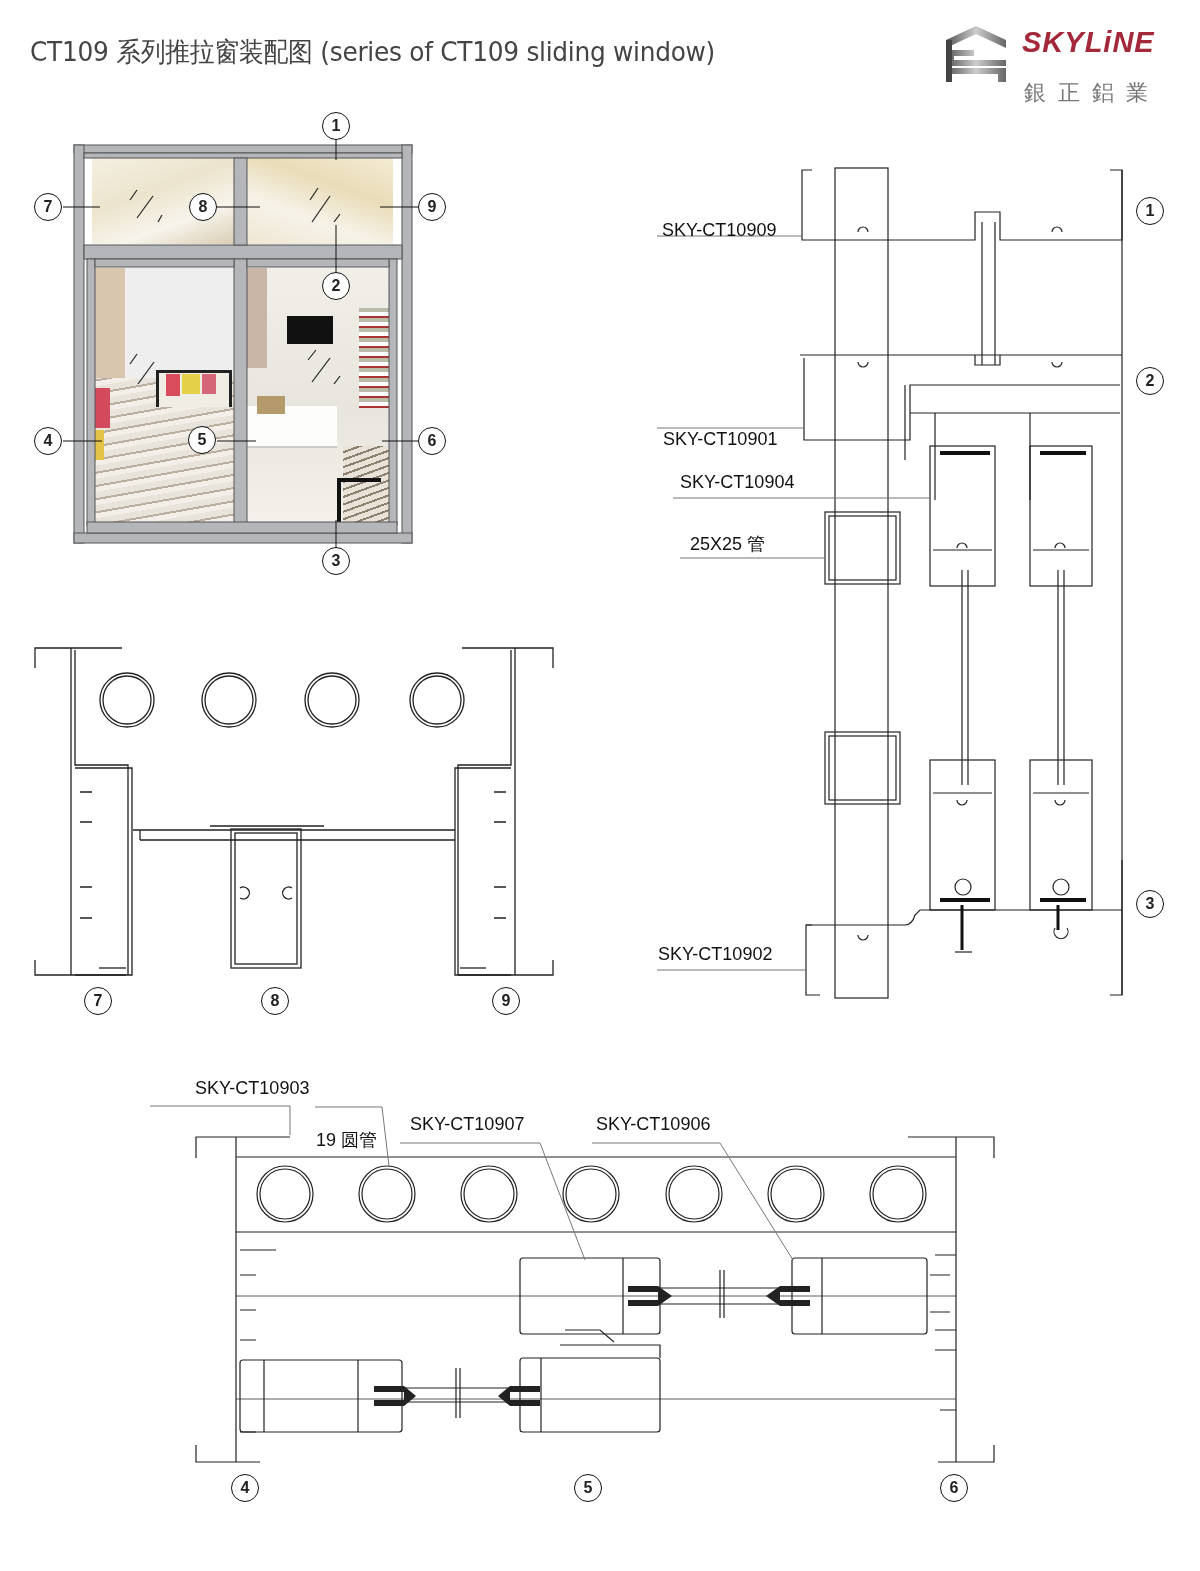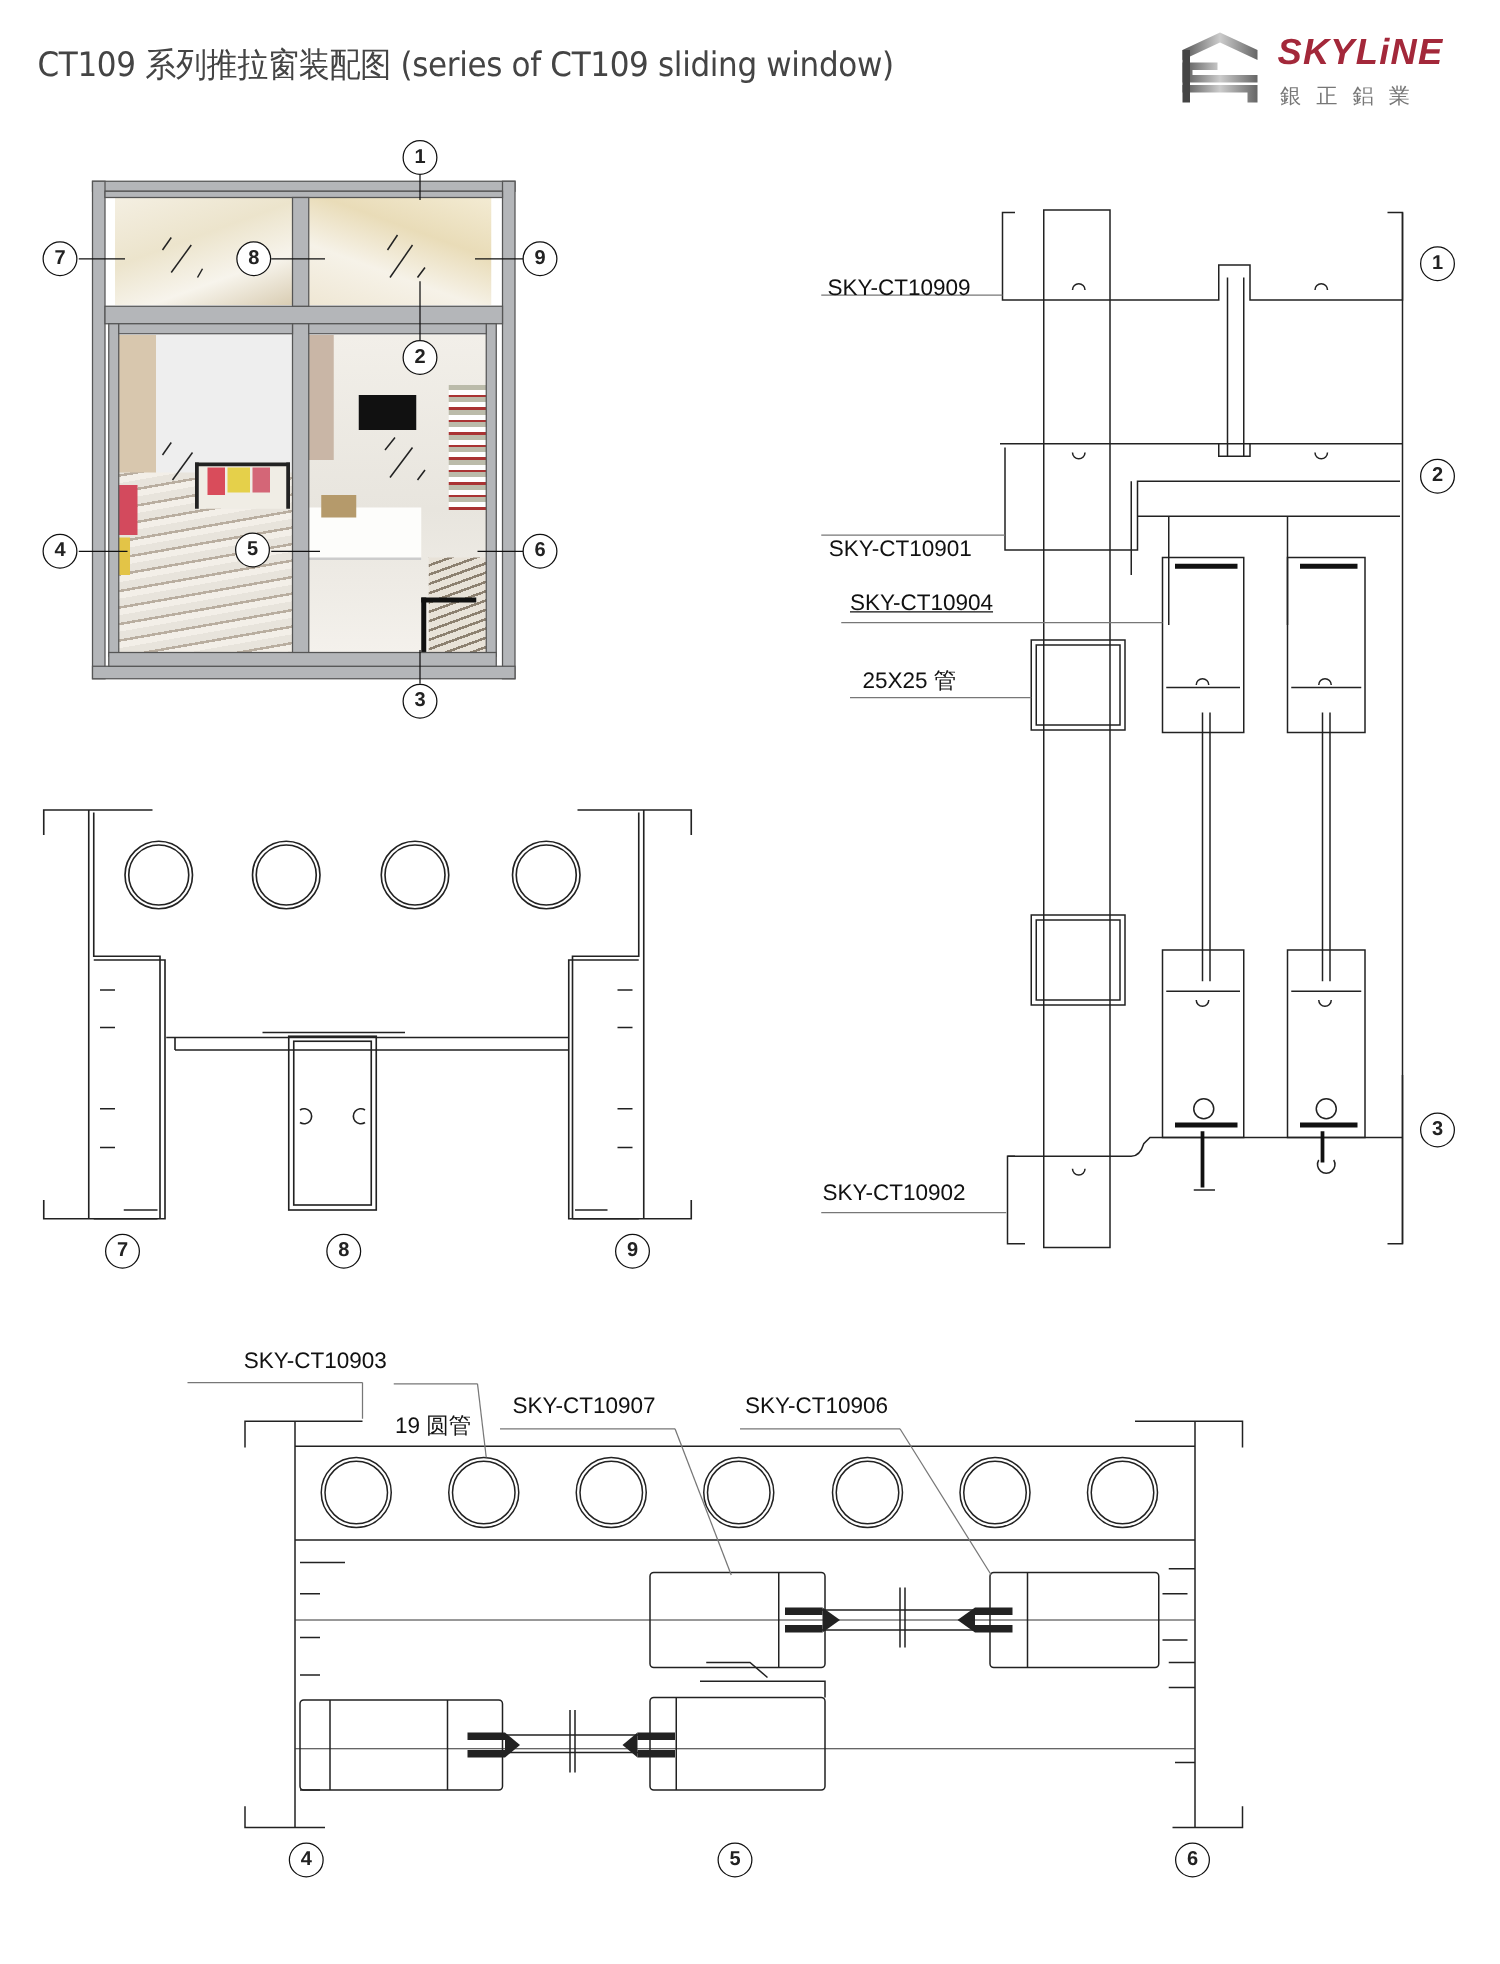--- a/index.html
+++ b/index.html
@@ -1,21 +1,21 @@
 <!DOCTYPE html>
 <html><head>
 <meta charset="utf-8">
 <style>
   html,body{margin:0;padding:0;background:#fff;}
   body{width:1200px;height:1571px;position:relative;overflow:hidden;font-family:"Liberation Sans",sans-serif;color:#222;}
   .title{position:absolute;left:30px;top:34px;font-size:27px;color:#444;letter-spacing:-0.3px;font-family:"DejaVu Sans",sans-serif;transform:scaleX(0.92);transform-origin:left;}
   .logo{position:absolute;left:944px;top:22px;width:220px;height:64px;}
   .logo-mark{position:absolute;left:0;top:2px;width:64px;height:60px;}
   .logo-name{position:absolute;left:78px;top:4px;font-size:29px;font-weight:bold;color:#a3283a;font-style:italic;letter-spacing:1px;}
-  .logo-sub{position:absolute;left:80px;top:43px;font-size:17px;color:#777;letter-spacing:12px;}
+  .logo-sub{position:absolute;left:80px;top:56px;font-size:22px;color:#777;letter-spacing:12px;}
   .callout{position:absolute;width:26px;height:26px;border:1.5px solid #111;border-radius:50%;background:#fff;font-size:16px;font-weight:bold;text-align:center;line-height:26px;box-sizing:content-box;}
   .label{position:absolute;font-size:18px;color:#111;white-space:nowrap;}
   svg{position:absolute;left:0;top:0;}
   .photo{position:absolute;overflow:hidden;}
 </style>
 </head>
 <body>
 
 <div class="title">CT109 系列推拉窗装配图 (series of  CT109 sliding  window)</div>
 
@@ -204,21 +204,21 @@
     <g stroke="#777" stroke-width="1">
       <line x1="657" y1="236" x2="802" y2="236"></line>
       <line x1="657" y1="428" x2="804" y2="428"></line>
       <line x1="673" y1="498" x2="930" y2="498"></line>
       <line x1="680" y1="558" x2="825" y2="558"></line>
       <line x1="657" y1="970" x2="805" y2="970"></line>
     </g>
   </svg>
   <div class="label" style="left:662px;top:220px;">SKY-CT10909</div>
   <div class="label" style="left:663px;top:402px;margin-top:27px;">SKY-CT10901</div>
-  <div class="label" style="left:680px;top:472px;text-decoration:underline;">SKY-CT10904</div>
+  <div class="label" style="left:680px;top:472px;">SKY-CT10904</div>
   <div class="label" style="left:690px;top:532px;">25X25 管</div>
   <div class="label" style="left:658px;top:944px;">SKY-CT10902</div>
 
   <div class="callout" style="left:1136px;top:197px;">1</div>
   <div class="callout" style="left:1136px;top:367px;">2</div>
   <div class="callout" style="left:1136px;top:890px;">3</div>
 </div>
 
 <div>
   <svg width="1200" height="1571">

